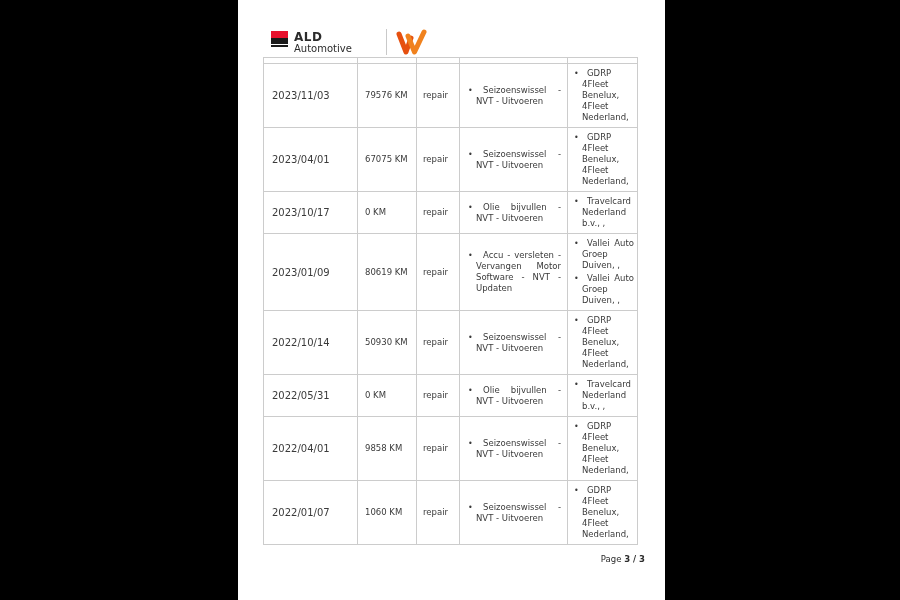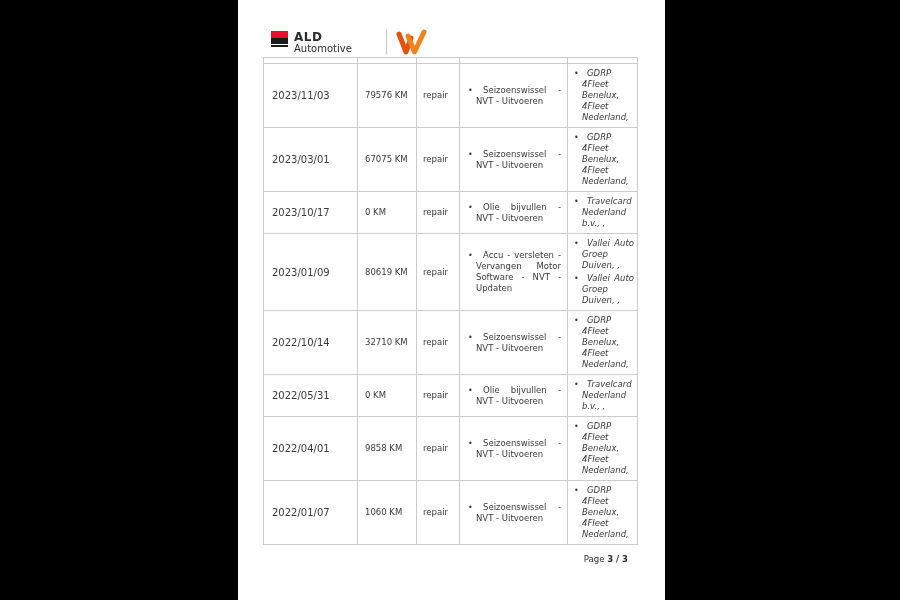--- a/index.html
+++ b/index.html
@@ -31,24 +31,24 @@
   .c-km      { width:59px;  padding:4px 3px 4px 7px; }
   .c-type    { width:43px;  padding:4px 3px 4px 6px;margin-left:48px; }
   .c-desc    { width:108px; padding:5px 6px; }
   .c-comp    { width:70px;  padding:4px 3px 4px 4px; }
   .stub-row .svc-cell { height:6px; padding:0; }
 
   .bullet-item { display:flex; align-items:flex-start; }
   .bullet-item + .bullet-item { margin-top:2px; }
   .bullet-glyph { width:10px; flex:0 0 10px; font-size:8px; line-height:11px; text-align:left; padding-left:2px; }
   .bullet-text { flex:1 1 auto; text-align:justify; text-indent:7px; }
-  .c-comp .bullet-text { text-indent:5px;font-style:italic; }
+  .c-comp .bullet-text { text-indent:5px; }
 
   
-  .footer { position:absolute; left:16px; top:554px; width:374px; text-align:right; font-size:8.5px; color:#2b2b2b; }
+  .footer { position:absolute; left:33px; top:554px; width:374px; text-align:right; font-size:8.5px; color:#2b2b2b; }
   .footer .pg-label { font-weight:400; }
   .footer .pg-value { font-weight:700; }
 </style>
 </head>
 <body>
 
 <div class="stage">
   <div class="paper">
 
     <div class="header">
@@ -91,21 +91,21 @@
             </div>
           </div>
           <div class="svc-cell c-comp">
             <div class="bullet-item">
               <span class="bullet-glyph">•</span>
               <span class="bullet-text">GDRP 4Fleet Benelux, 4Fleet Nederland,</span>
             </div>
           </div>
         </div>
         <div class="svc-row">
-          <div class="svc-cell c-date">2023/03/01</div>
+          <div class="svc-cell c-date">2023/04/01</div>
           <div class="svc-cell c-km">67075 KM</div>
           <div class="svc-cell c-type">repair</div>
           <div class="svc-cell c-desc">
             <div class="bullet-item">
               <span class="bullet-glyph">•</span>
               <span class="bullet-text">Seizoenswissel - NVT - Uitvoeren</span>
             </div>
           </div>
           <div class="svc-cell c-comp">
             <div class="bullet-item">
@@ -147,21 +147,21 @@
               <span class="bullet-text">Vallei Auto Groep Duiven, ,</span>
             </div>
             <div class="bullet-item">
               <span class="bullet-glyph">•</span>
               <span class="bullet-text">Vallei Auto Groep Duiven, ,</span>
             </div>
           </div>
         </div>
         <div class="svc-row">
           <div class="svc-cell c-date">2022/10/14</div>
-          <div class="svc-cell c-km">32710 KM</div>
+          <div class="svc-cell c-km">50930 KM</div>
           <div class="svc-cell c-type">repair</div>
           <div class="svc-cell c-desc">
             <div class="bullet-item">
               <span class="bullet-glyph">•</span>
               <span class="bullet-text">Seizoenswissel - NVT - Uitvoeren</span>
             </div>
           </div>
           <div class="svc-cell c-comp">
             <div class="bullet-item">
               <span class="bullet-glyph">•</span>

